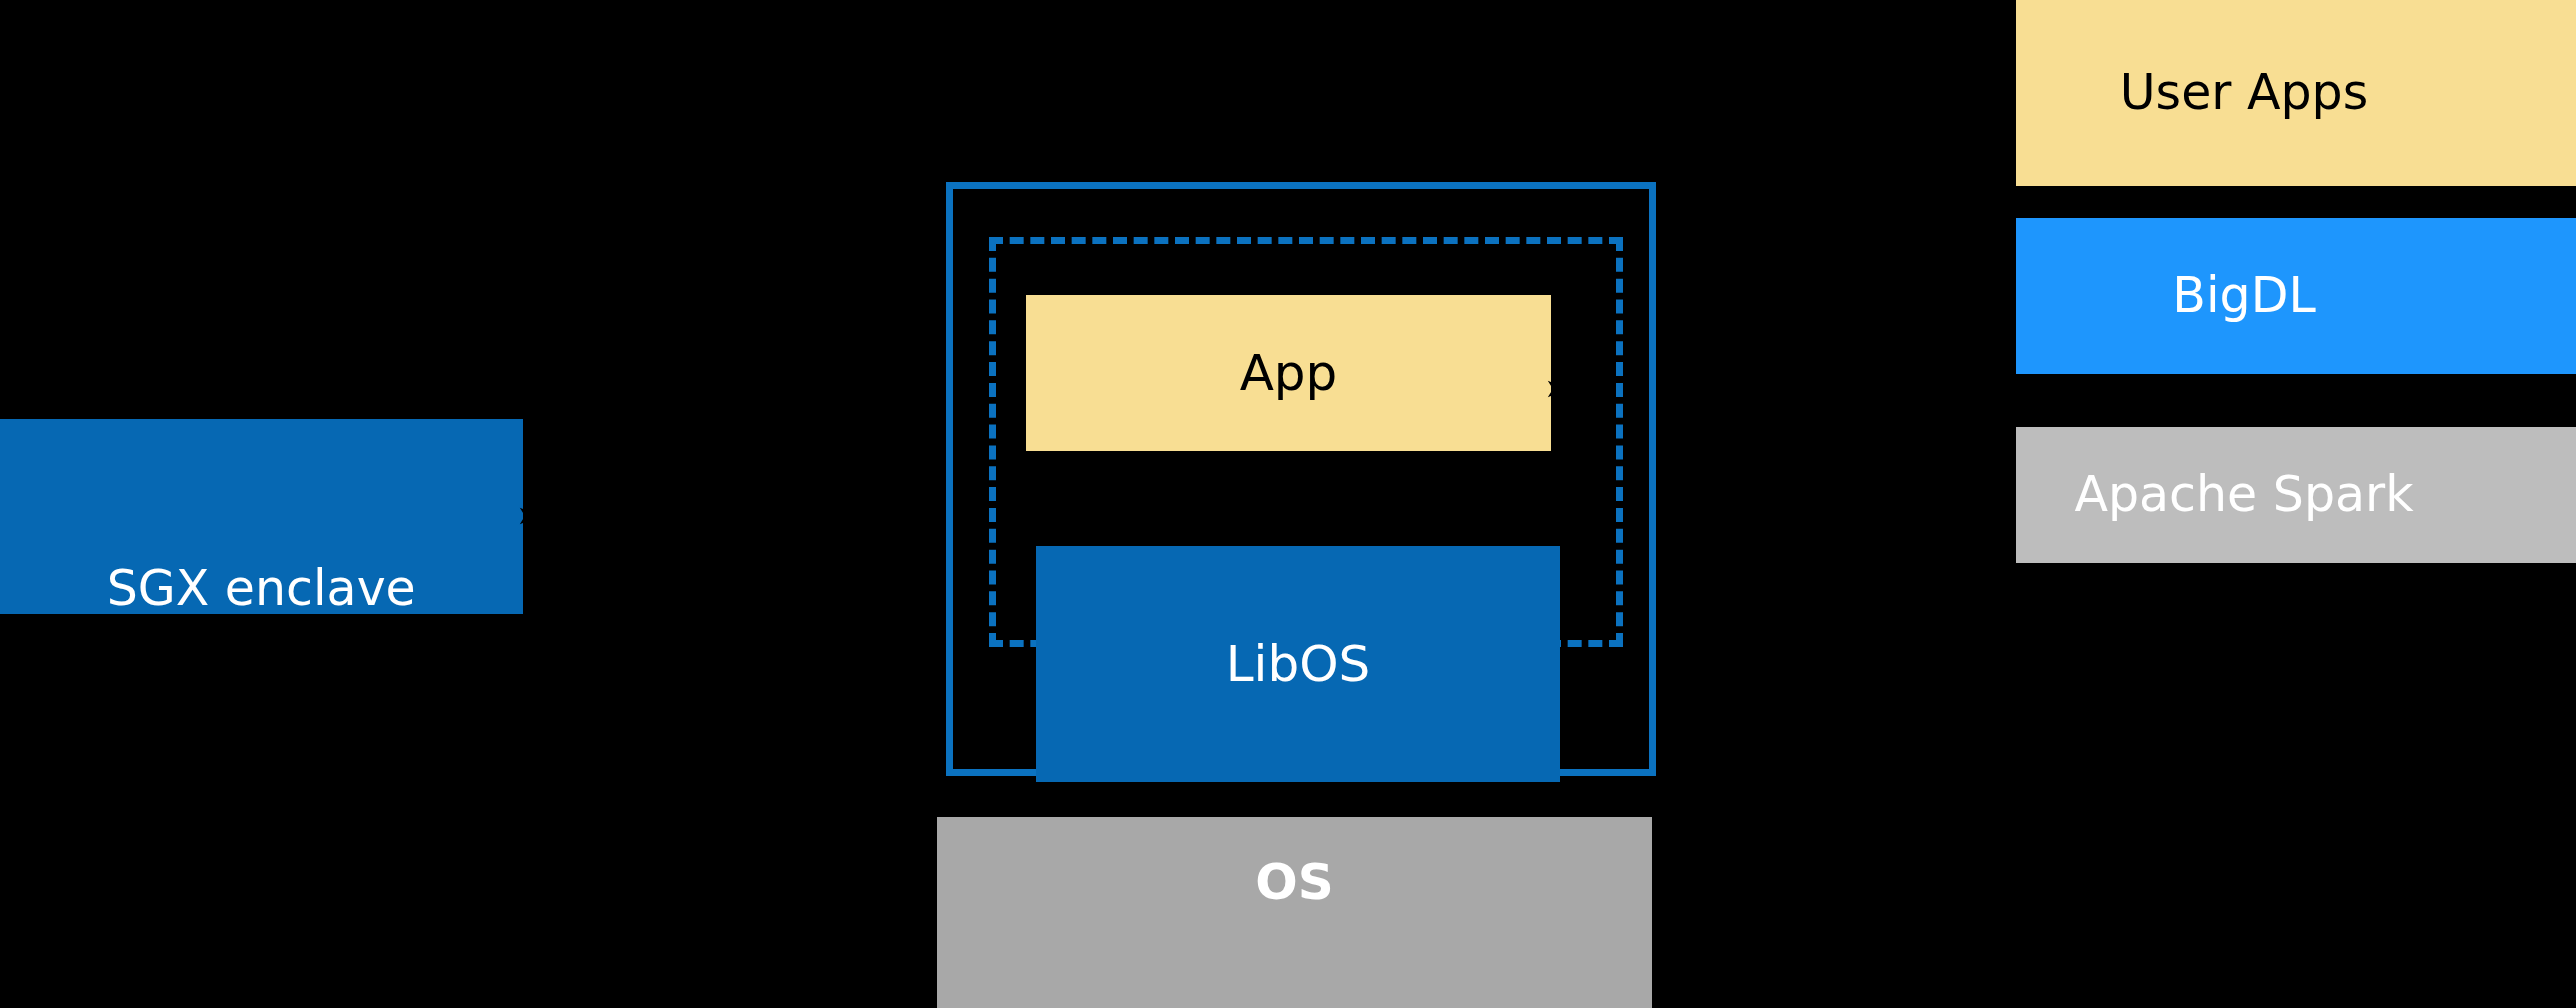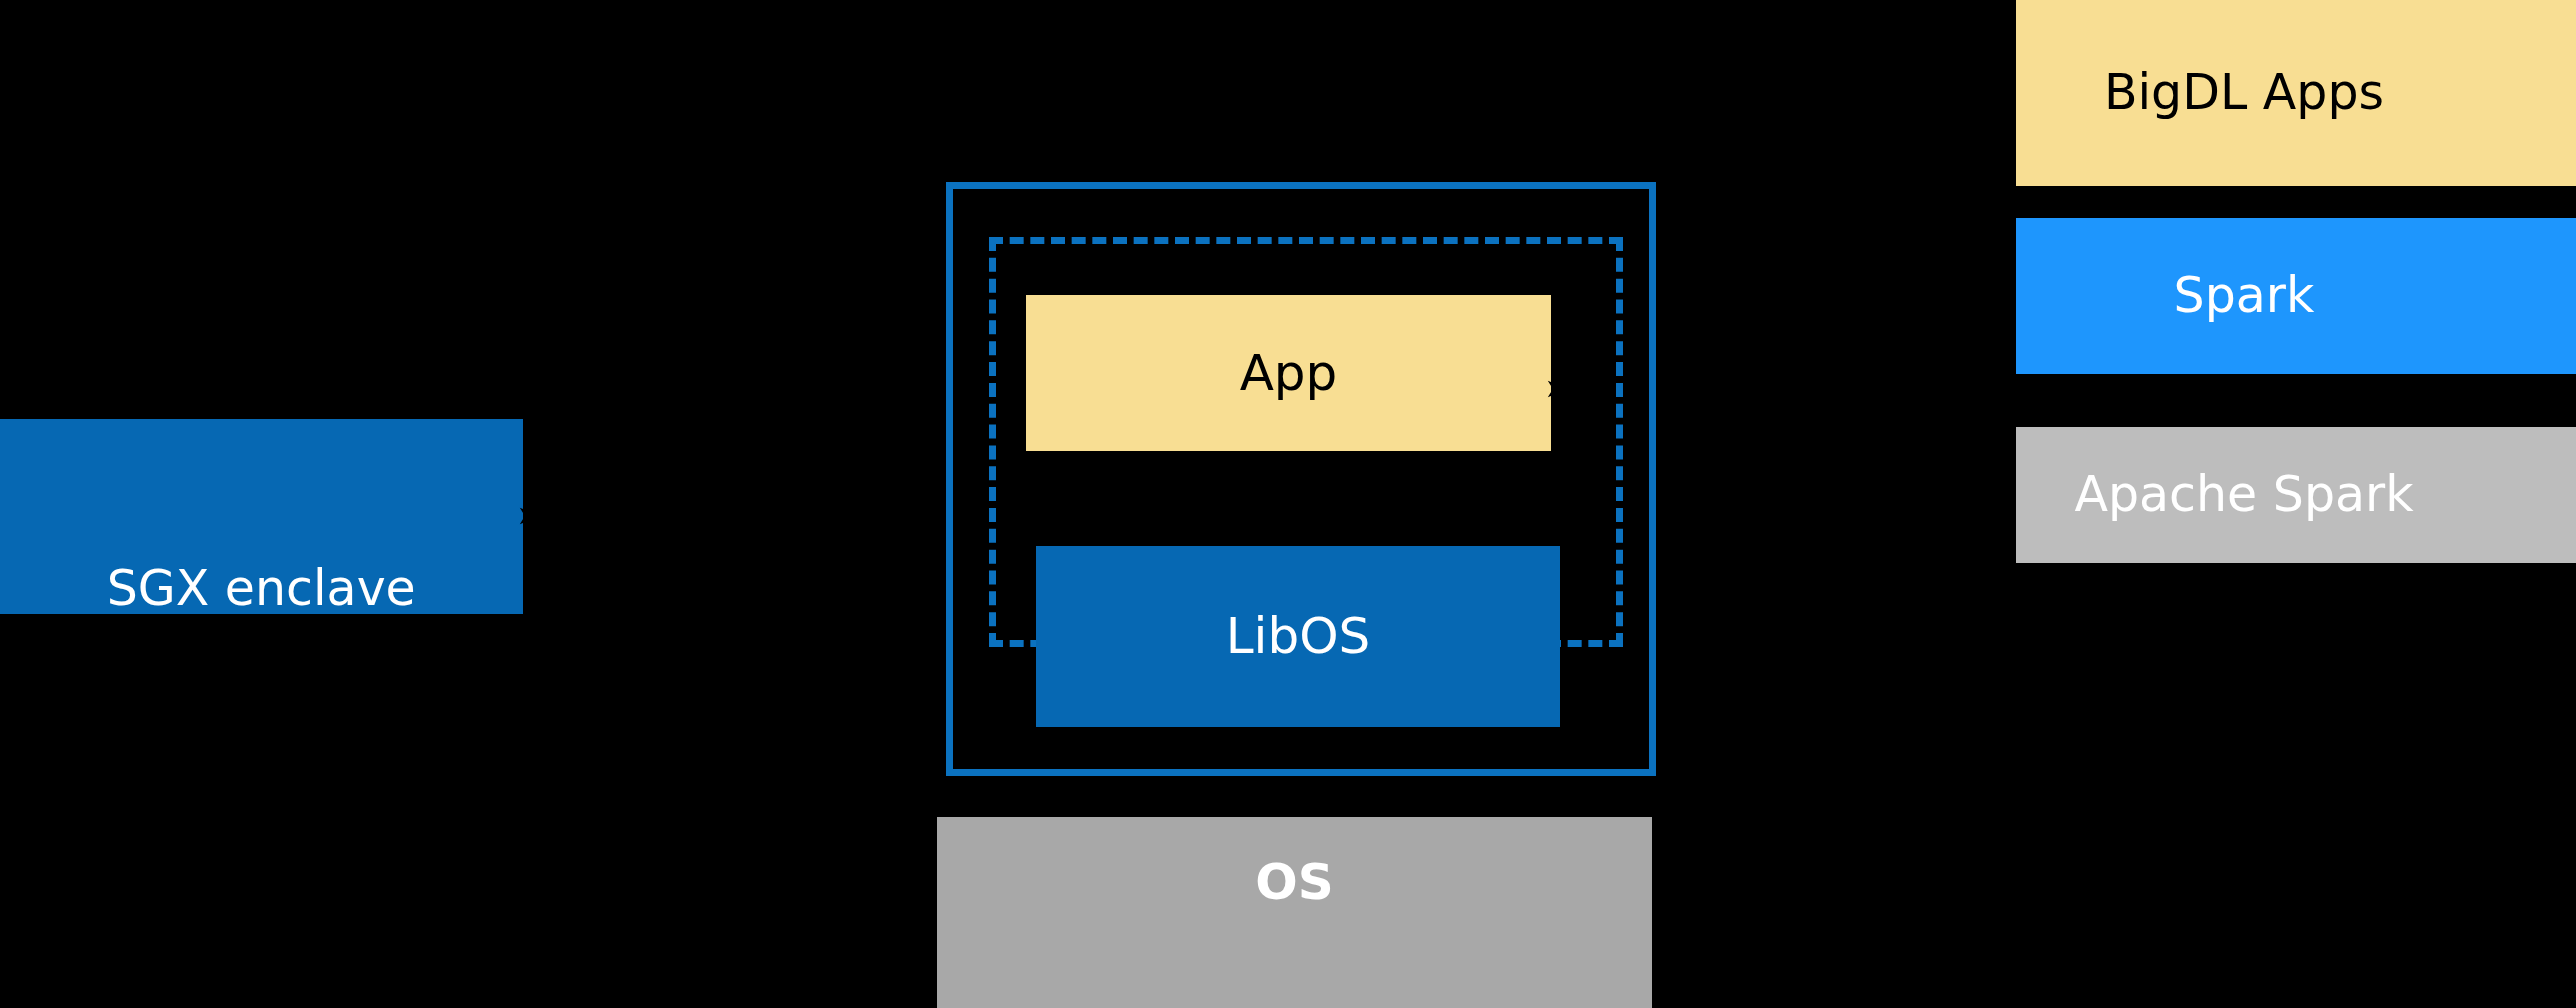--- a/index.html
+++ b/index.html
@@ -84,21 +84,21 @@
     left: 1546px;
     top: 379px;
     width: 22px;
     height: 20px;
   }
 
   #libos-box {
     left: 1036px;
     top: 546px;
     width: 524px;
-    height: 181px;
+    height: 236px;
     background: #0668B3;
     color: #FFFFFF;
     font-size: 50px;
   }
 
   #os-box {
     left: 937px;
     top: 817px;
     width: 715px;
     height: 218px;
@@ -173,25 +173,25 @@
 
   <div class="box" id="libos-box">
     <span class="lbl">LibOS</span>
   </div>
 
   <div class="box" id="os-box">
     <span class="lbl">OS</span>
   </div>
 
   <div class="box" id="user-apps-box">
-    <span class="lbl">BigDL Apps</span>
+    <span class="lbl">User Apps</span>
   </div>
 
   <div class="box" id="bigdl-box">
-    <span class="lbl">Spark</span>
+    <span class="lbl">BigDL</span>
   </div>
 
   <div class="box" id="apache-spark-box">
     <span class="lbl">Apache Spark</span>
   </div>
 
 </div>
 
 
 </body></html>

